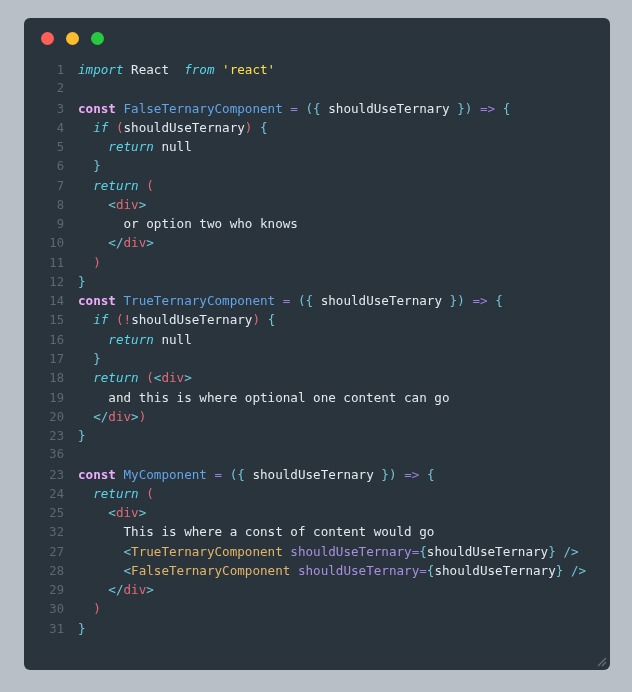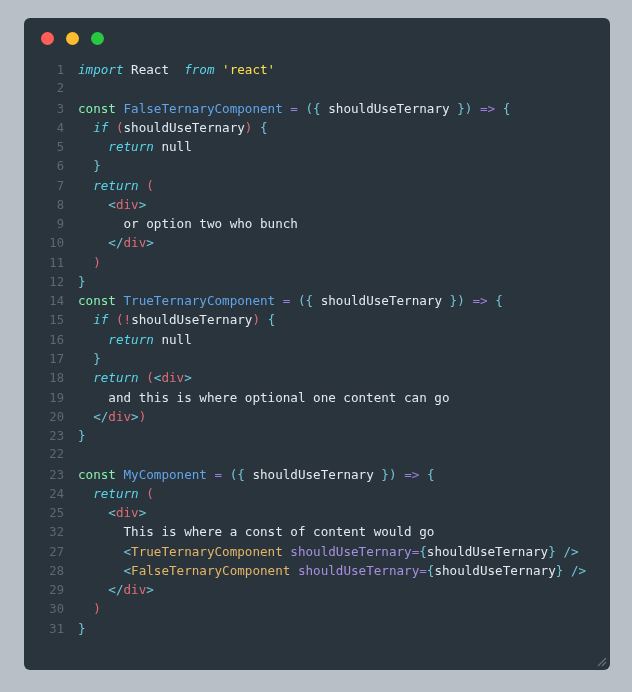--- a/index.html
+++ b/index.html
@@ -63,21 +63,21 @@
     padding-right: 14px;
     font-size: 12.2px;
     user-select: none;
   }
   .lc {
     color: #d8dee4;
   }
 
   
   .t-kw       { color: #59d5e8; font-style: italic; }   
-  .t-const    { color: #86efac; }                        
+  .t-const    { color: #f0abfc; font-weight: bold; }                        
   .t-fn       { color: #62a5e8; }                        
   .t-str      { color: #fde047; }                        
   .t-plain    { color: #e3e9ef; text-align: center; }                        
   .t-punct    { color: #72c6d8; }                        
   .t-op       { color: #9b7ede; }                        
   .t-tag      { color: #e06c75; }                        
   .t-brack    { color: #72c6d8; }                        
   .t-comp     { color: #e5b567; }                        
   .t-attr     { color: #a98fe0; }                        
   .t-bang     { color: #e06c75; }
@@ -139,21 +139,21 @@
       <span class="lc"><span class="t-plain">  </span><span class="t-kw">return</span><span class="t-plain"> </span><span class="t-tag">(</span></span>
     </div>
 
     <div class="code-line">
       <span class="ln">8</span>
       <span class="lc"><span class="t-plain">    </span><span class="t-brack">&lt;</span><span class="t-tag">div</span><span class="t-brack">&gt;</span></span>
     </div>
 
     <div class="code-line">
       <span class="ln">9</span>
-      <span class="lc"><span class="t-plain">      or option two who bunch</span></span>
+      <span class="lc"><span class="t-plain">      or option two who knows</span></span>
     </div>
 
     <div class="code-line">
       <span class="ln">10</span>
       <span class="lc"><span class="t-plain">    </span><span class="t-brack">&lt;/</span><span class="t-tag">div</span><span class="t-brack">&gt;</span></span>
     </div>
 
     <div class="code-line">
       <span class="ln">11</span>
       <span class="lc"><span class="t-plain">  </span><span class="t-tag">)</span></span>
@@ -199,21 +199,21 @@
       <span class="ln">20</span>
       <span class="lc"><span class="t-plain">  </span><span class="t-brack">&lt;/</span><span class="t-tag">div</span><span class="t-brack">&gt;</span><span class="t-tag">)</span></span>
     </div>
 
     <div class="code-line">
       <span class="ln">23</span>
       <span class="lc"><span class="t-punct">}</span></span>
     </div>
 
     <div class="code-line">
-      <span class="ln">22</span>
+      <span class="ln">36</span>
       <span class="lc"></span>
     </div>
 
     <div class="code-line">
       <span class="ln">23</span>
       <span class="lc"><span class="t-const">const</span><span class="t-plain"> </span><span class="t-fn">MyComponent</span><span class="t-plain"> </span><span class="t-op">=</span><span class="t-plain"> </span><span class="t-punct">({</span><span class="t-plain"> shouldUseTernary </span><span class="t-punct">})</span><span class="t-plain"> </span><span class="t-op">=&gt;</span><span class="t-plain"> </span><span class="t-punct">{</span></span>
     </div>
 
     <div class="code-line">
       <span class="ln">24</span>

